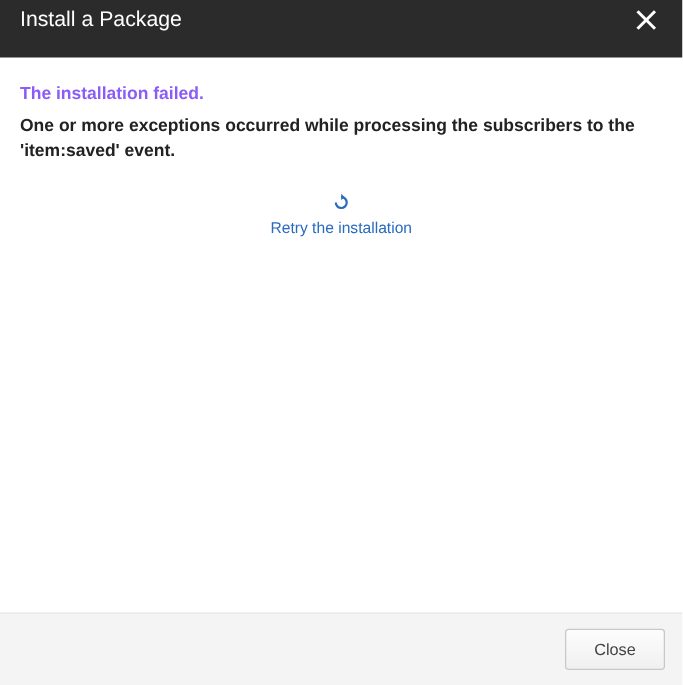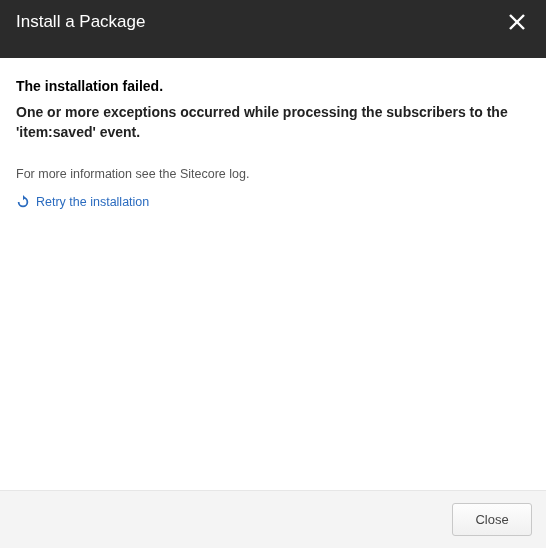--- a/index.html
+++ b/index.html
@@ -12,21 +12,21 @@
       background: #fff;
       overflow: hidden;
     }
     .header {
       background: #2b2b2b;
       color: #fff;
       display: flex;
       justify-content: space-between;
       align-items: center;
       padding: 14px 16px 28px 16px;
-      height: 58px;
+      height: 46px;
     }
     .header-title {
       font-size: 17px;
       font-weight: 400;
     }
     .close-x {
       cursor: pointer;
       font-size: 20px;
       line-height: 1;
       padding: 2px 4px;
@@ -35,39 +35,40 @@
     .content {
       flex: 1;
       padding: 20px 16px 10px 16px;
       color: #333;
       overflow: auto;
     }
     .fail-title {
       font-size: 14px;
       font-weight: bold;
       margin-bottom: 8px;
-      color: #000000;
+      color: #8b5cf6;
     }
     .fail-msg {
       font-size: 14px;
       font-weight: bold;
       line-height: 1.45;
       margin-bottom: 24px;
       color: #222;
     }
     .info-line {
       font-size: 12.5px;
       color: #555;
       margin-bottom: 14px;
     }
     .retry-line {
       display: flex;
       align-items: center;
       gap: 6px;
       font-size: 12.5px;
+      flex-direction: column;
     }
     .retry-icon { display: inline-flex; }
     .retry-link {
       color: #2a6bbf;
       text-decoration: none;
       cursor: pointer;
     }
     .footer {
       background: #f4f4f4;
       border-top: 1px solid #e6e6e6;
@@ -96,21 +97,20 @@
     <svg width="18" height="18" viewBox="0 0 18 18">
       <line x1="2" y1="2" x2="16" y2="16" stroke="#fff" stroke-width="2.4"></line>
       <line x1="16" y1="2" x2="2" y2="16" stroke="#fff" stroke-width="2.4"></line>
     </svg>
   </div>
 </div>
 
 <div class="content">
   <div class="fail-title">The installation failed.</div>
   <div class="fail-msg">One or more exceptions occurred while processing the subscribers to the 'item:saved' event.</div>
-  <div class="info-line">For more information see the Sitecore log.</div>
   <div class="retry-line">
     <span class="retry-icon">
       <svg width="14" height="14" viewBox="0 0 16 16">
         <path d="M8 3 A5 5 0 1 1 3 8" fill="none" stroke="#2a6bbf" stroke-width="2"></path>
         <polygon points="8,0 8,6 11,3" fill="#2a6bbf"></polygon>
       </svg>
     </span>
     <a class="retry-link">Retry the installation</a>
   </div>
 </div>

